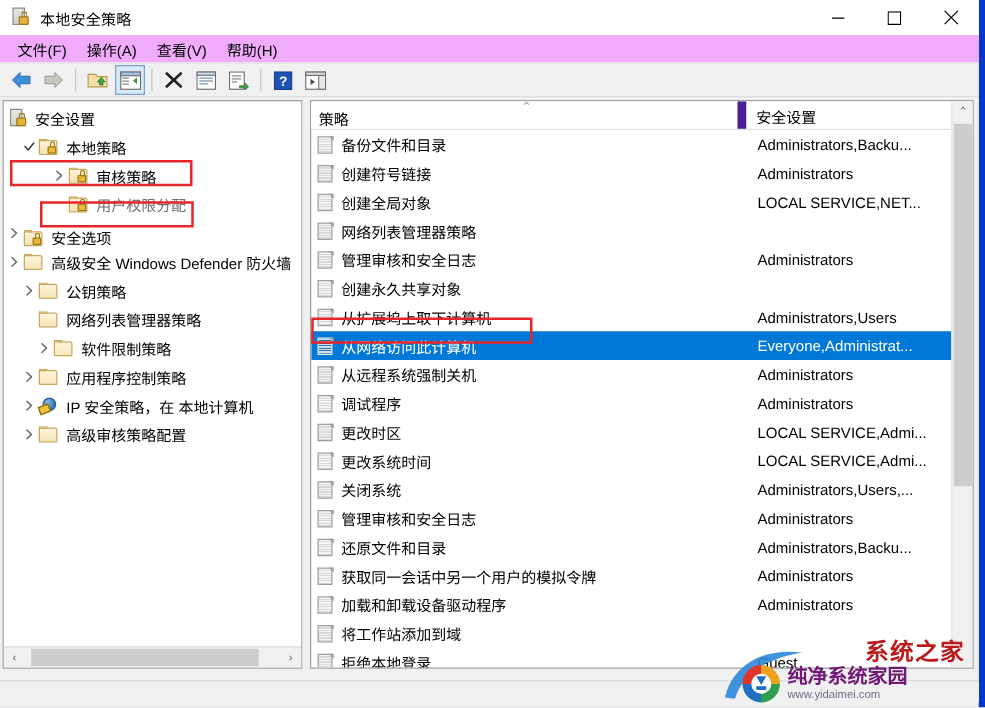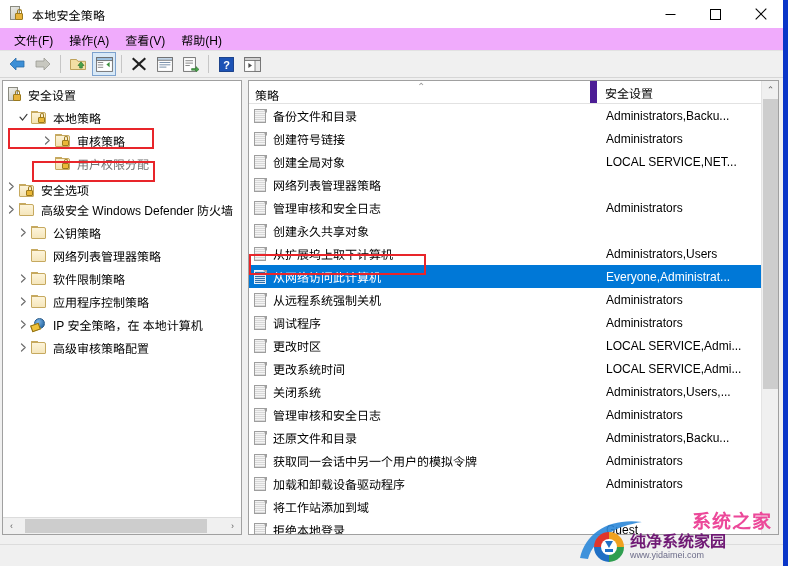--- a/index.html
+++ b/index.html
@@ -519,21 +519,21 @@
     height: 58px;
     z-index: 60;
     pointer-events: none;
   }
   .wm-text-big {
     position: absolute;
     right: 2px;
     top: 0px;
     font-size: 19px;
     font-weight: bold;
-    color: #ec4899;
+    color: #b91c1c;
     letter-spacing: 1px;
     white-space: nowrap;
     margin-left: 43px;
   }
   .wm-row {
     position: absolute;
     left: 0; bottom: 2px;
     display: flex;
     align-items: center;
   }
@@ -801,21 +801,21 @@
 
         <div class="tree-row" style="padding-left:12px;">
           <div class="tw"></div>
           <div class="folder plain">
             <div class="f-tab"></div>
               <div class="f-back"></div>
           </div>
           <span class="tree-label">网络列表管理器策略</span>
         </div>
 
-        <div class="tree-row" style="padding-left:12px;">
+        <div class="tree-row" style="padding-left:24px;">
           <div class="tw">
             <svg width="7" height="9" viewBox="0 0 7 9">
               <path d="M1.5 1 L5.2 4.5 L1.5 8" fill="none" stroke="#6d6d6d" stroke-width="1.2" stroke-linecap="round" stroke-linejoin="round"></path>
             </svg>
           </div>
           <div class="folder plain">
             <div class="f-tab"></div>
               <div class="f-back"></div>
           </div>
           <span class="tree-label">软件限制策略</span>

